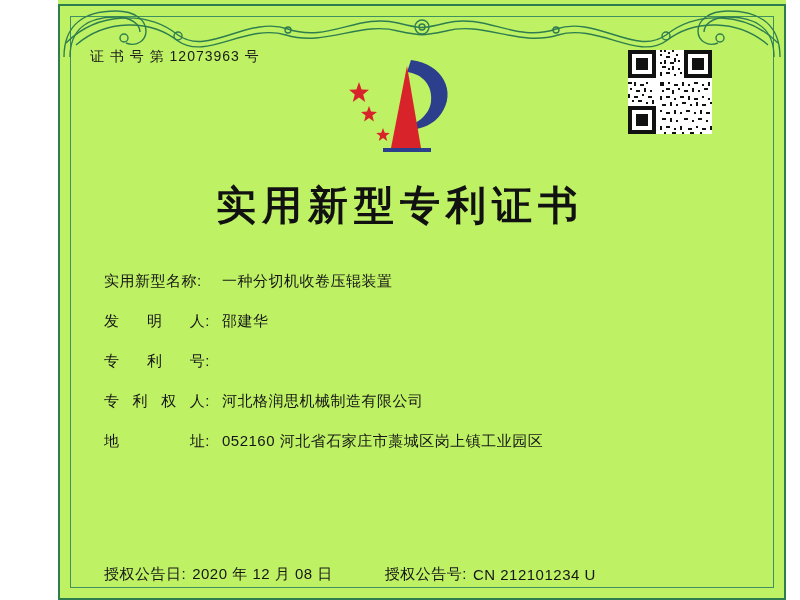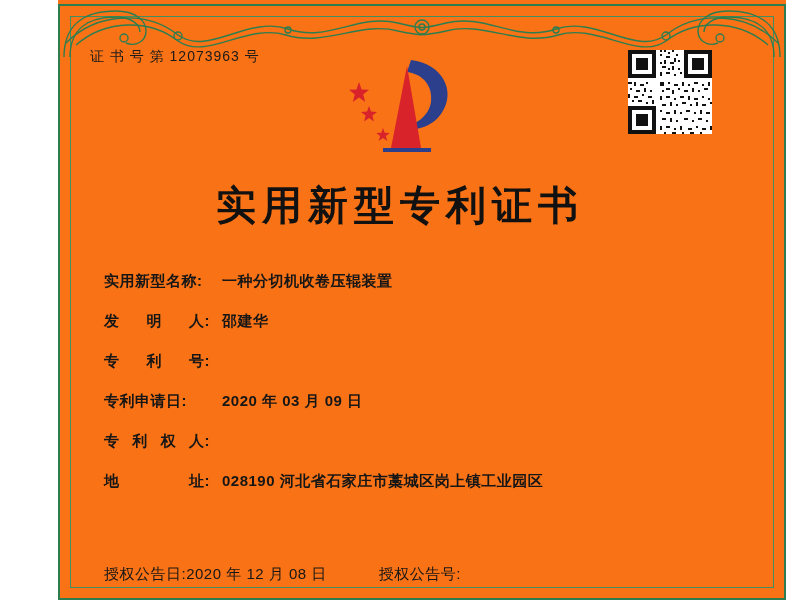--- a/index.html
+++ b/index.html
@@ -11,21 +11,21 @@
     height: 600px;
     overflow: hidden;
     font-family: "Liberation Sans", sans-serif;
     background: #ffffff;
   }
 
   .certificate {
     position: relative;
     width: 800px;
     height: 600px;
-    background: #f97316;
+    background: #bef264;
     box-sizing: border-box;
     overflow: hidden;
   }
 
   
   .border-outer {
     position: absolute;
     left: 58px;
     top: 4px;
     right: 14px;
@@ -121,21 +121,20 @@
     font-weight: bold;
     letter-spacing: 6px;
     color: #111111;
   }
 
   .fields {
     position: absolute;
     left: 104px;
     top: 272px;
     right: 52px;
-    font-weight: bold;
   }
 
   .field-row {
     display: flex;
     align-items: baseline;
     margin-bottom: 21px;
     font-size: 15px;
     color: #161616;
     white-space: nowrap;
   }
@@ -172,20 +171,21 @@
   .bottom-right {
     display: flex;
     align-items: center;
     margin-left: 52px;
   }
   .bottom-label {
     letter-spacing: 0.5px;
   }
   .bottom-value {
     letter-spacing: 0.5px;
+    margin-left: 6px;
   }
 </style>
 </head>
 <body>
 
 <div class="certificate">
 
   <div class="border-outer"></div>
   <div class="border-inner"></div>
 
@@ -396,47 +396,45 @@
     </div>
 
     <div class="field-row">
       <span class="field-label spaced">
           <span>专</span>
           <span>利</span>
           <span>号:</span>
         </span>
     </div>
 
-    <div class="field-row">
-      <span class="field-label">专利申请日:</span>
-      <span class="field-value">2020 年 03 月 09 日</span>
-    </div>
 
     <div class="field-row">
       <span class="field-label spaced">
           <span>专</span>
           <span>利</span>
           <span>权</span>
           <span>人:</span>
         </span>
+      <span class="field-value">河北格润思机械制造有限公司</span>
     </div>
 
     <div class="field-row">
       <span class="field-label spaced">
           <span>地</span>
           <span>址:</span>
         </span>
-      <span class="field-value">028190 河北省石家庄市藁城区岗上镇工业园区</span>
+      <span class="field-value">052160 河北省石家庄市藁城区岗上镇工业园区</span>
     </div>
 
   </div>
 
   <div class="bottom-row">
     <div class="bottom-left">
       <span class="bottom-label">授权公告日:</span>
       <span class="bottom-value">2020 年 12 月 08 日</span>
     </div>
     <div class="bottom-right">
       <span class="bottom-label">授权公告号:</span>
+      <span class="bottom-value">CN 212101234 U</span>
     </div>
   </div>
 
 </div>
 
 </body></html>

